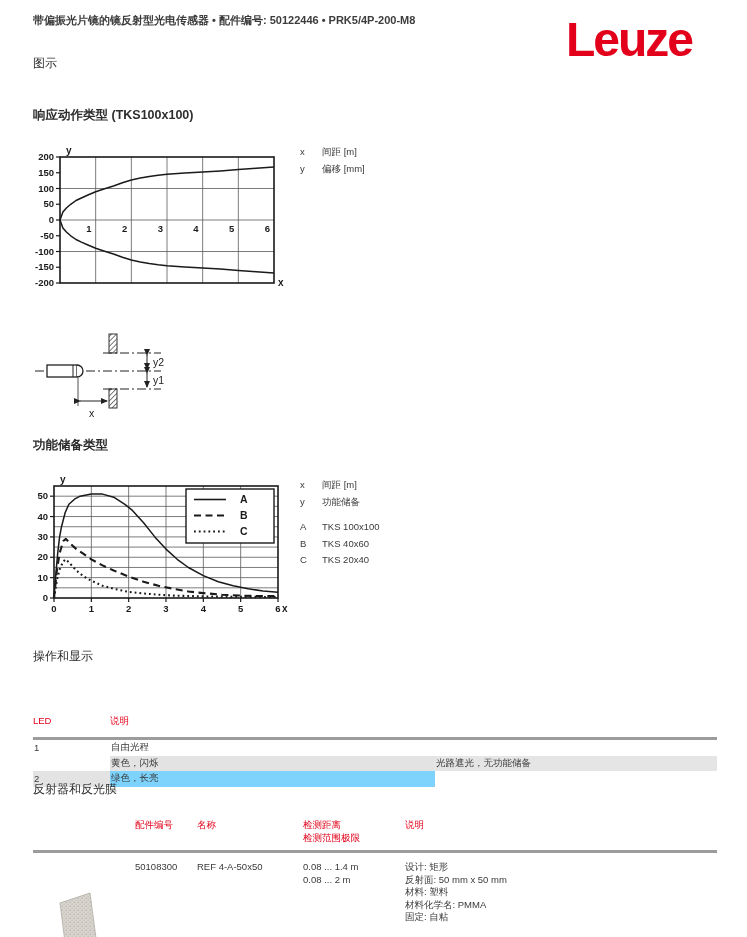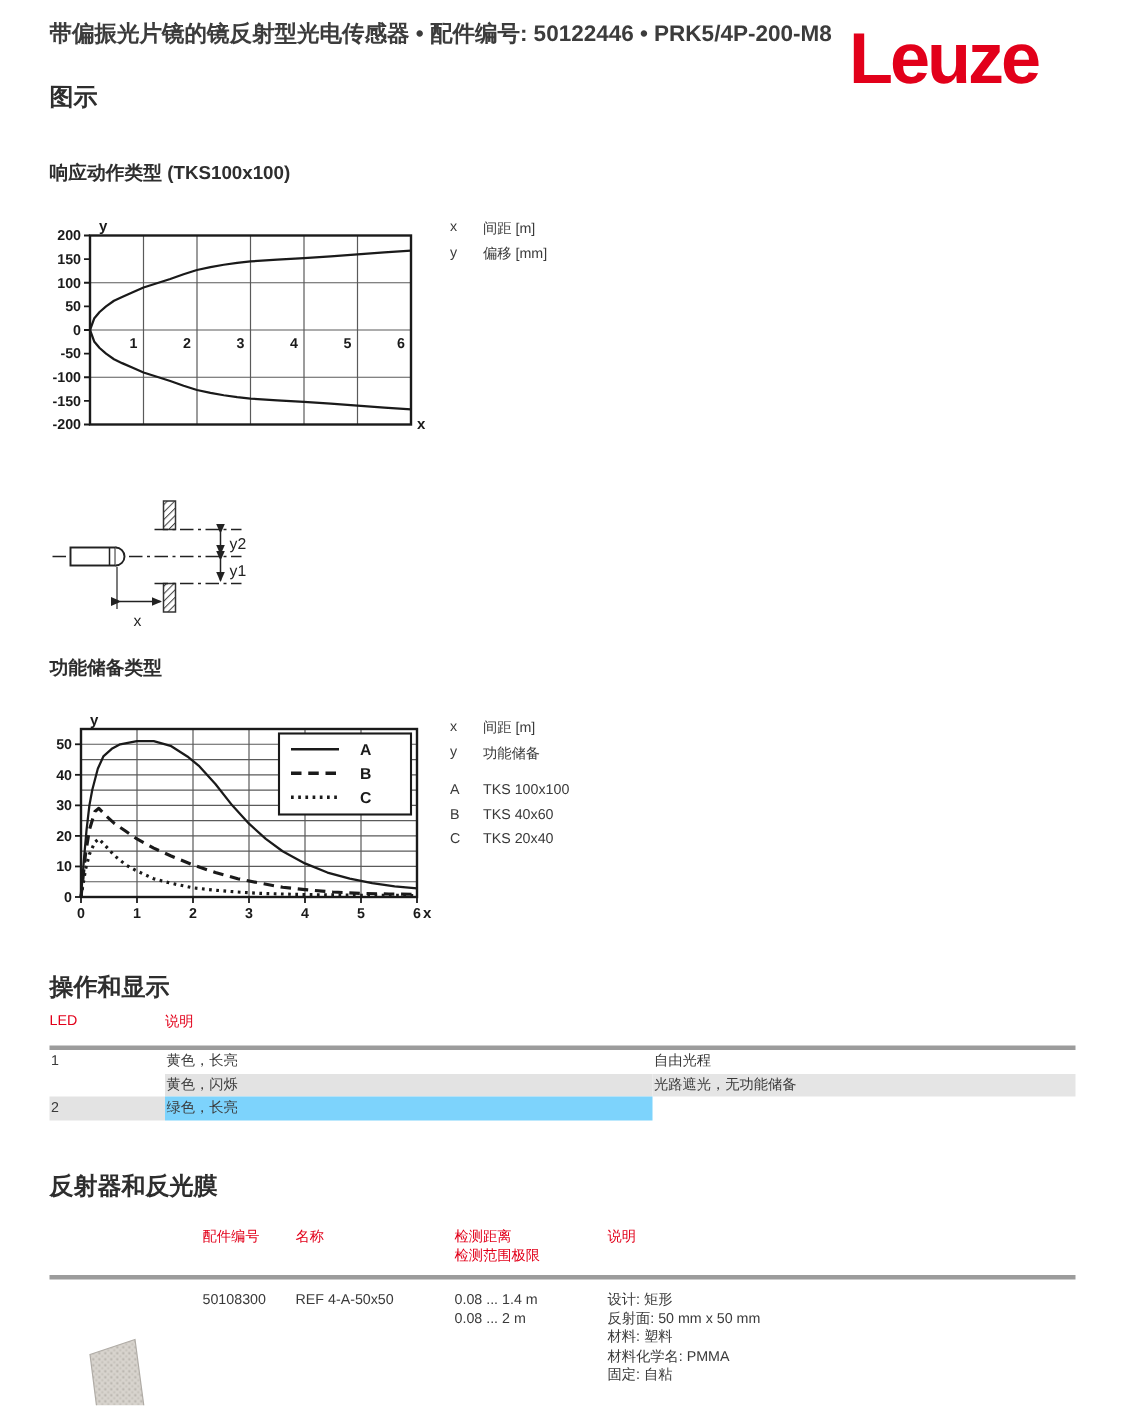--- a/index.html
+++ b/index.html
@@ -1,21 +1,21 @@
 <!DOCTYPE html>
 <html><head>
 <meta charset="utf-8">
 <style>
   html,body{margin:0;padding:0;background:#fff;}
   .page{position:relative;width:747px;height:937px;background:#fff;overflow:hidden;
         font-family:"Liberation Sans", sans-serif;color:#3a3a3a;}
   .abs{position:absolute;}
-  .doc-title{left:33px;top:13px;font-size:15px;font-weight:bold;color:#3c3c3c;}
+  .doc-title{left:33px;top:13px;font-size:11px;font-weight:bold;color:#3c3c3c;}
   .logo{left:566px;top:16px;font-size:48px;font-weight:bold;color:#e2001a;letter-spacing:-2px;line-height:1;}
-  .h1{font-size:16px;font-weight:bold;color:#2e2e2e;}
+  .h1{font-size:12px;font-weight:normal;color:#2e2e2e;}
   .h2{font-size:12.5px;font-weight:bold;color:#2e2e2e;}
   .page-title{left:33px;top:55px;}
   .response-title{left:33px;top:107px;}
   .reserve-title{left:33px;top:437px;}
   .op-title{left:33px;top:648px;}
   .refl-title{left:33px;top:781px;}
   .chart1{left:28px;top:143px;}
   .chart2{left:28px;top:476px;}
   .diagram{left:33px;top:328px;}
   .notes{font-size:9.5px;color:#3a3a3a;}
@@ -216,28 +216,27 @@
     </div>
     <div class="note-row">
       <span>C</span>
       <span>TKS 20x40</span>
     </div>
   </div>
 
   <div class="abs h1 op-title">操作和显示</div>
 
   <div class="abs tbl op-tbl">
-    <div class="op-grid thead" style="color: rgb(226, 0, 26);">
+    <div class="op-grid thead" style="color: rgb(226, 0, 26); margin-top: 40px;">
       <div>LED</div>
       <div>说明</div>
     </div>
     <div class="thick-rule" style="background: rgb(156, 156, 156);"></div>
     <div class="op-grid op-row">
       <div>1</div>
-      <div>黄色，长亮</div>
       <div>自由光程</div>
     </div>
     <div class="op-grid op-row">
       <div></div>
       <div class="stripe" style="background: rgb(227, 227, 227);">黄色，闪烁</div>
       <div class="stripe" style="background: #e5e5e5;">光路遮光，无功能储备</div>
     </div>
     <div class="op-grid op-row">
       <div class="stripe" style="background: rgb(227, 227, 227);">2</div>
       <div class="stripe" style="background: #7dd3fc; font-family: Liberation Serif, serif;">绿色，长亮</div>

